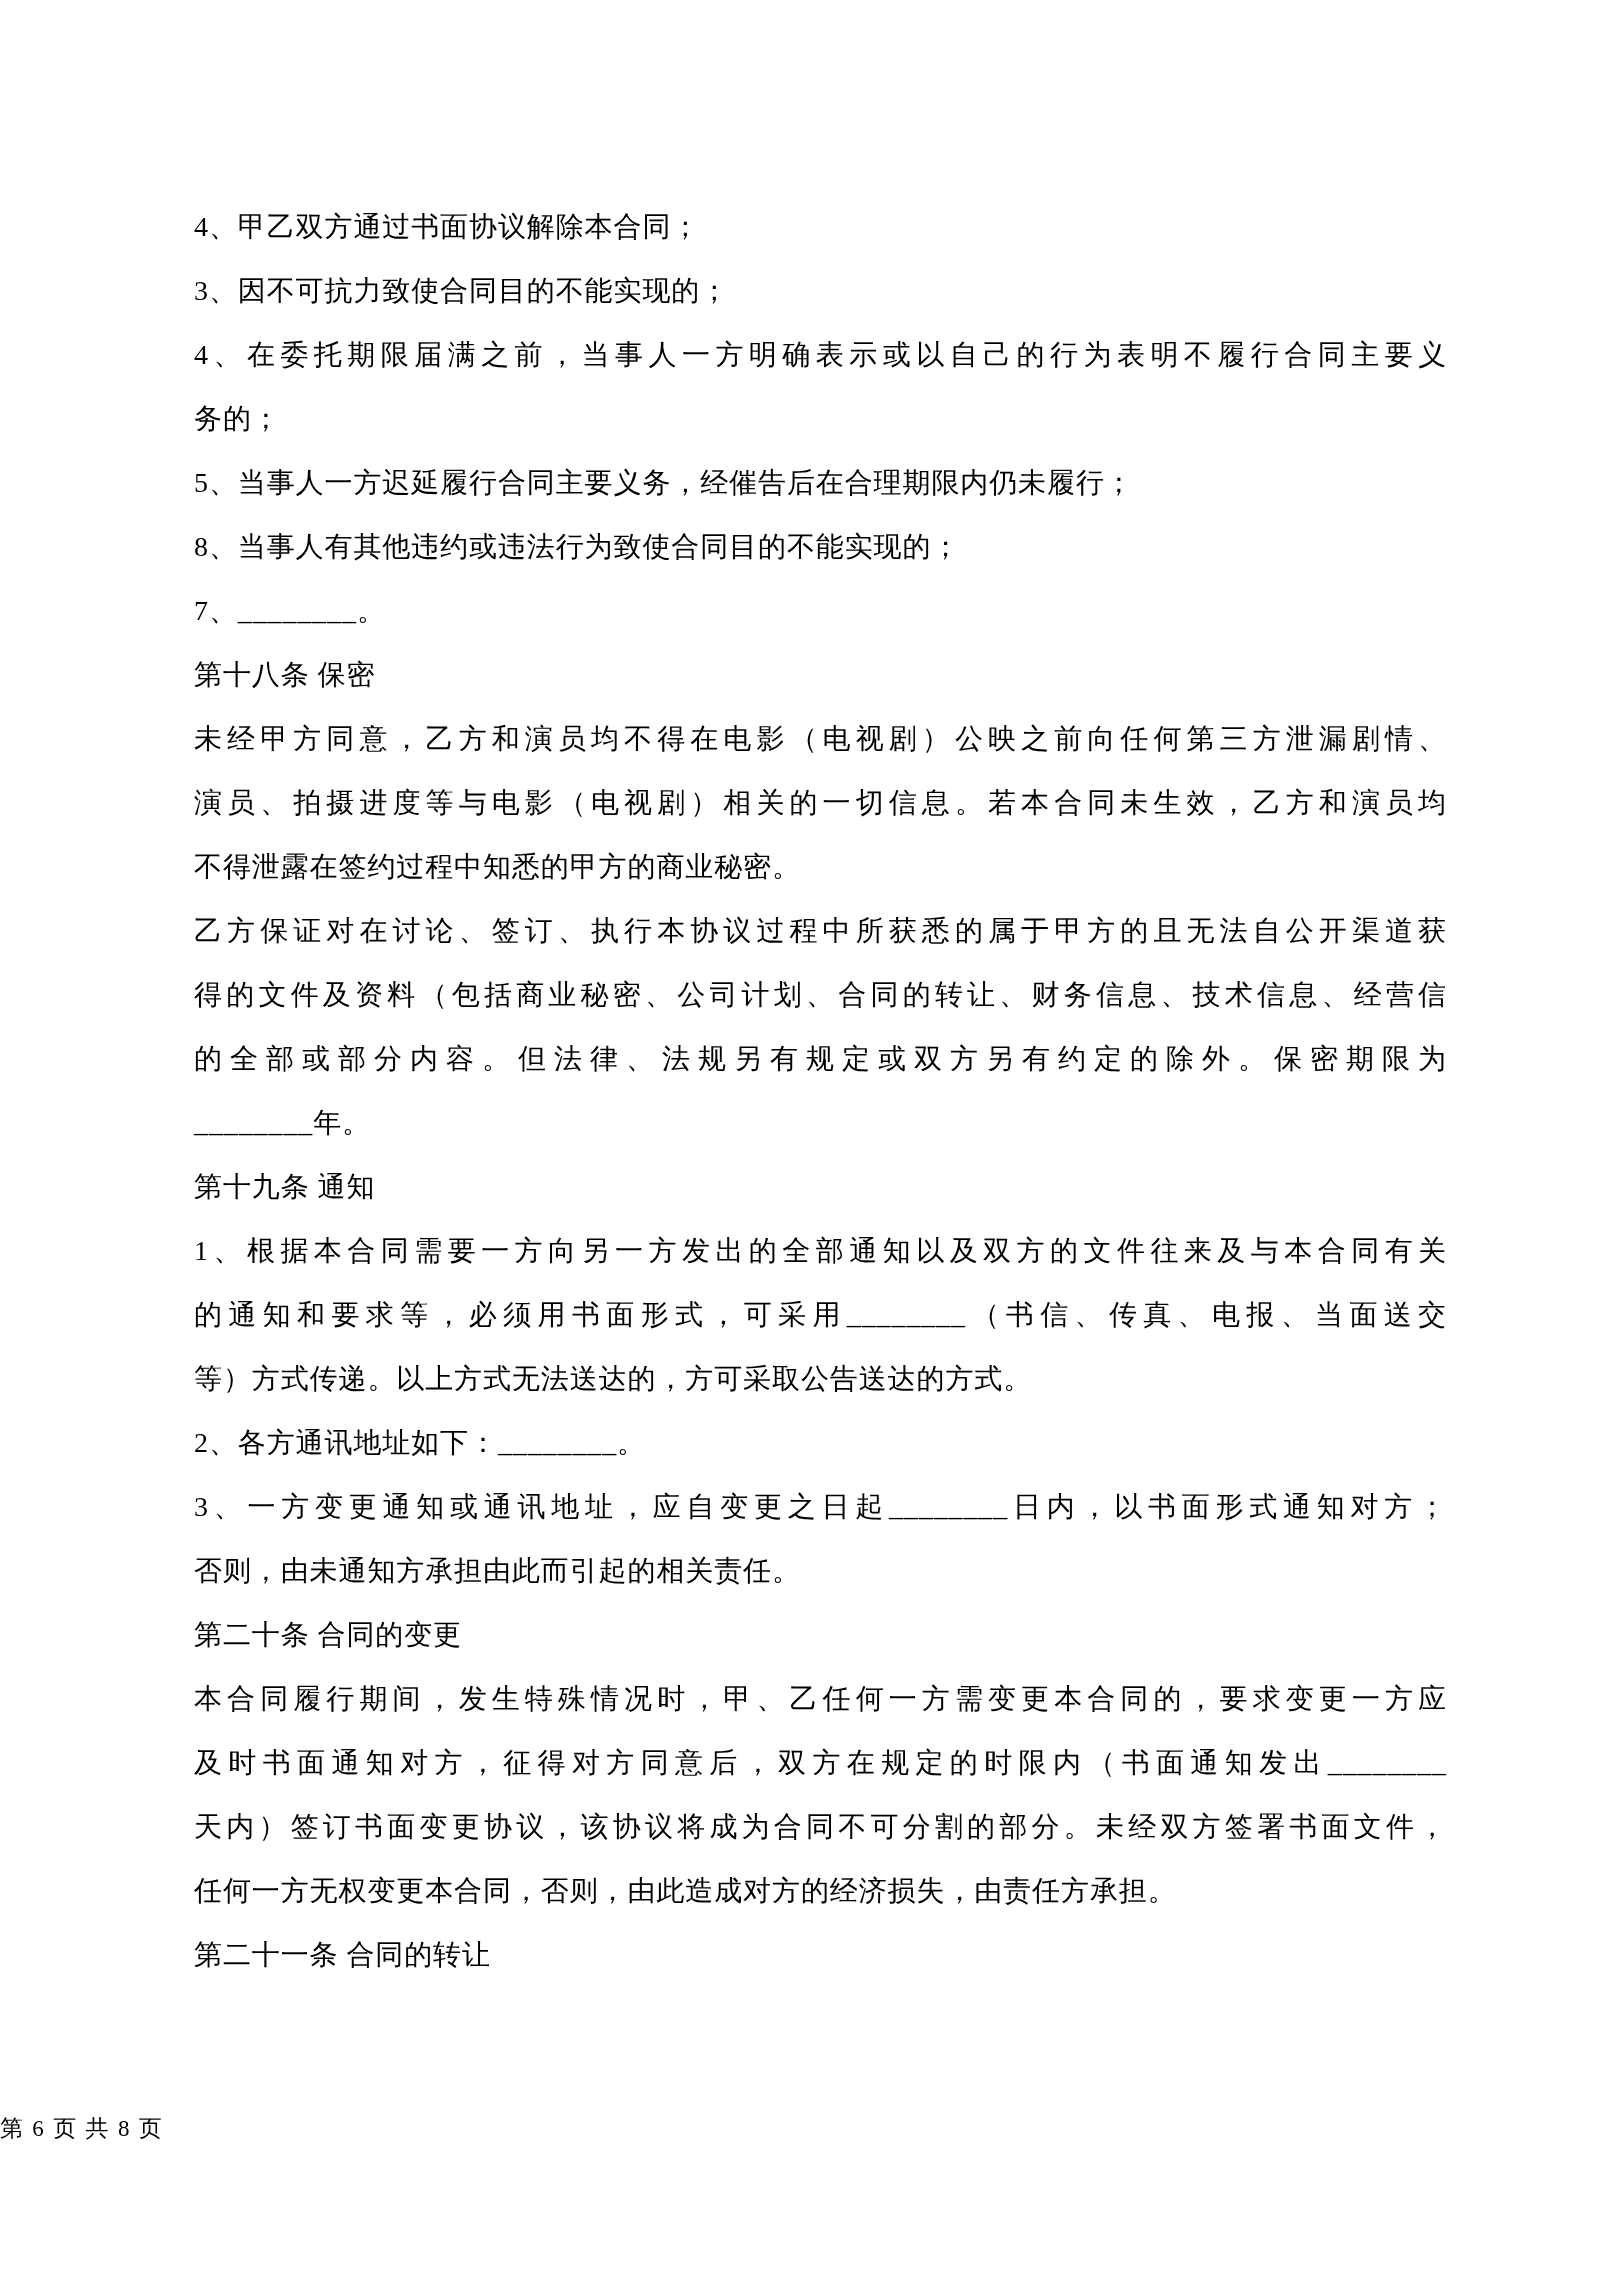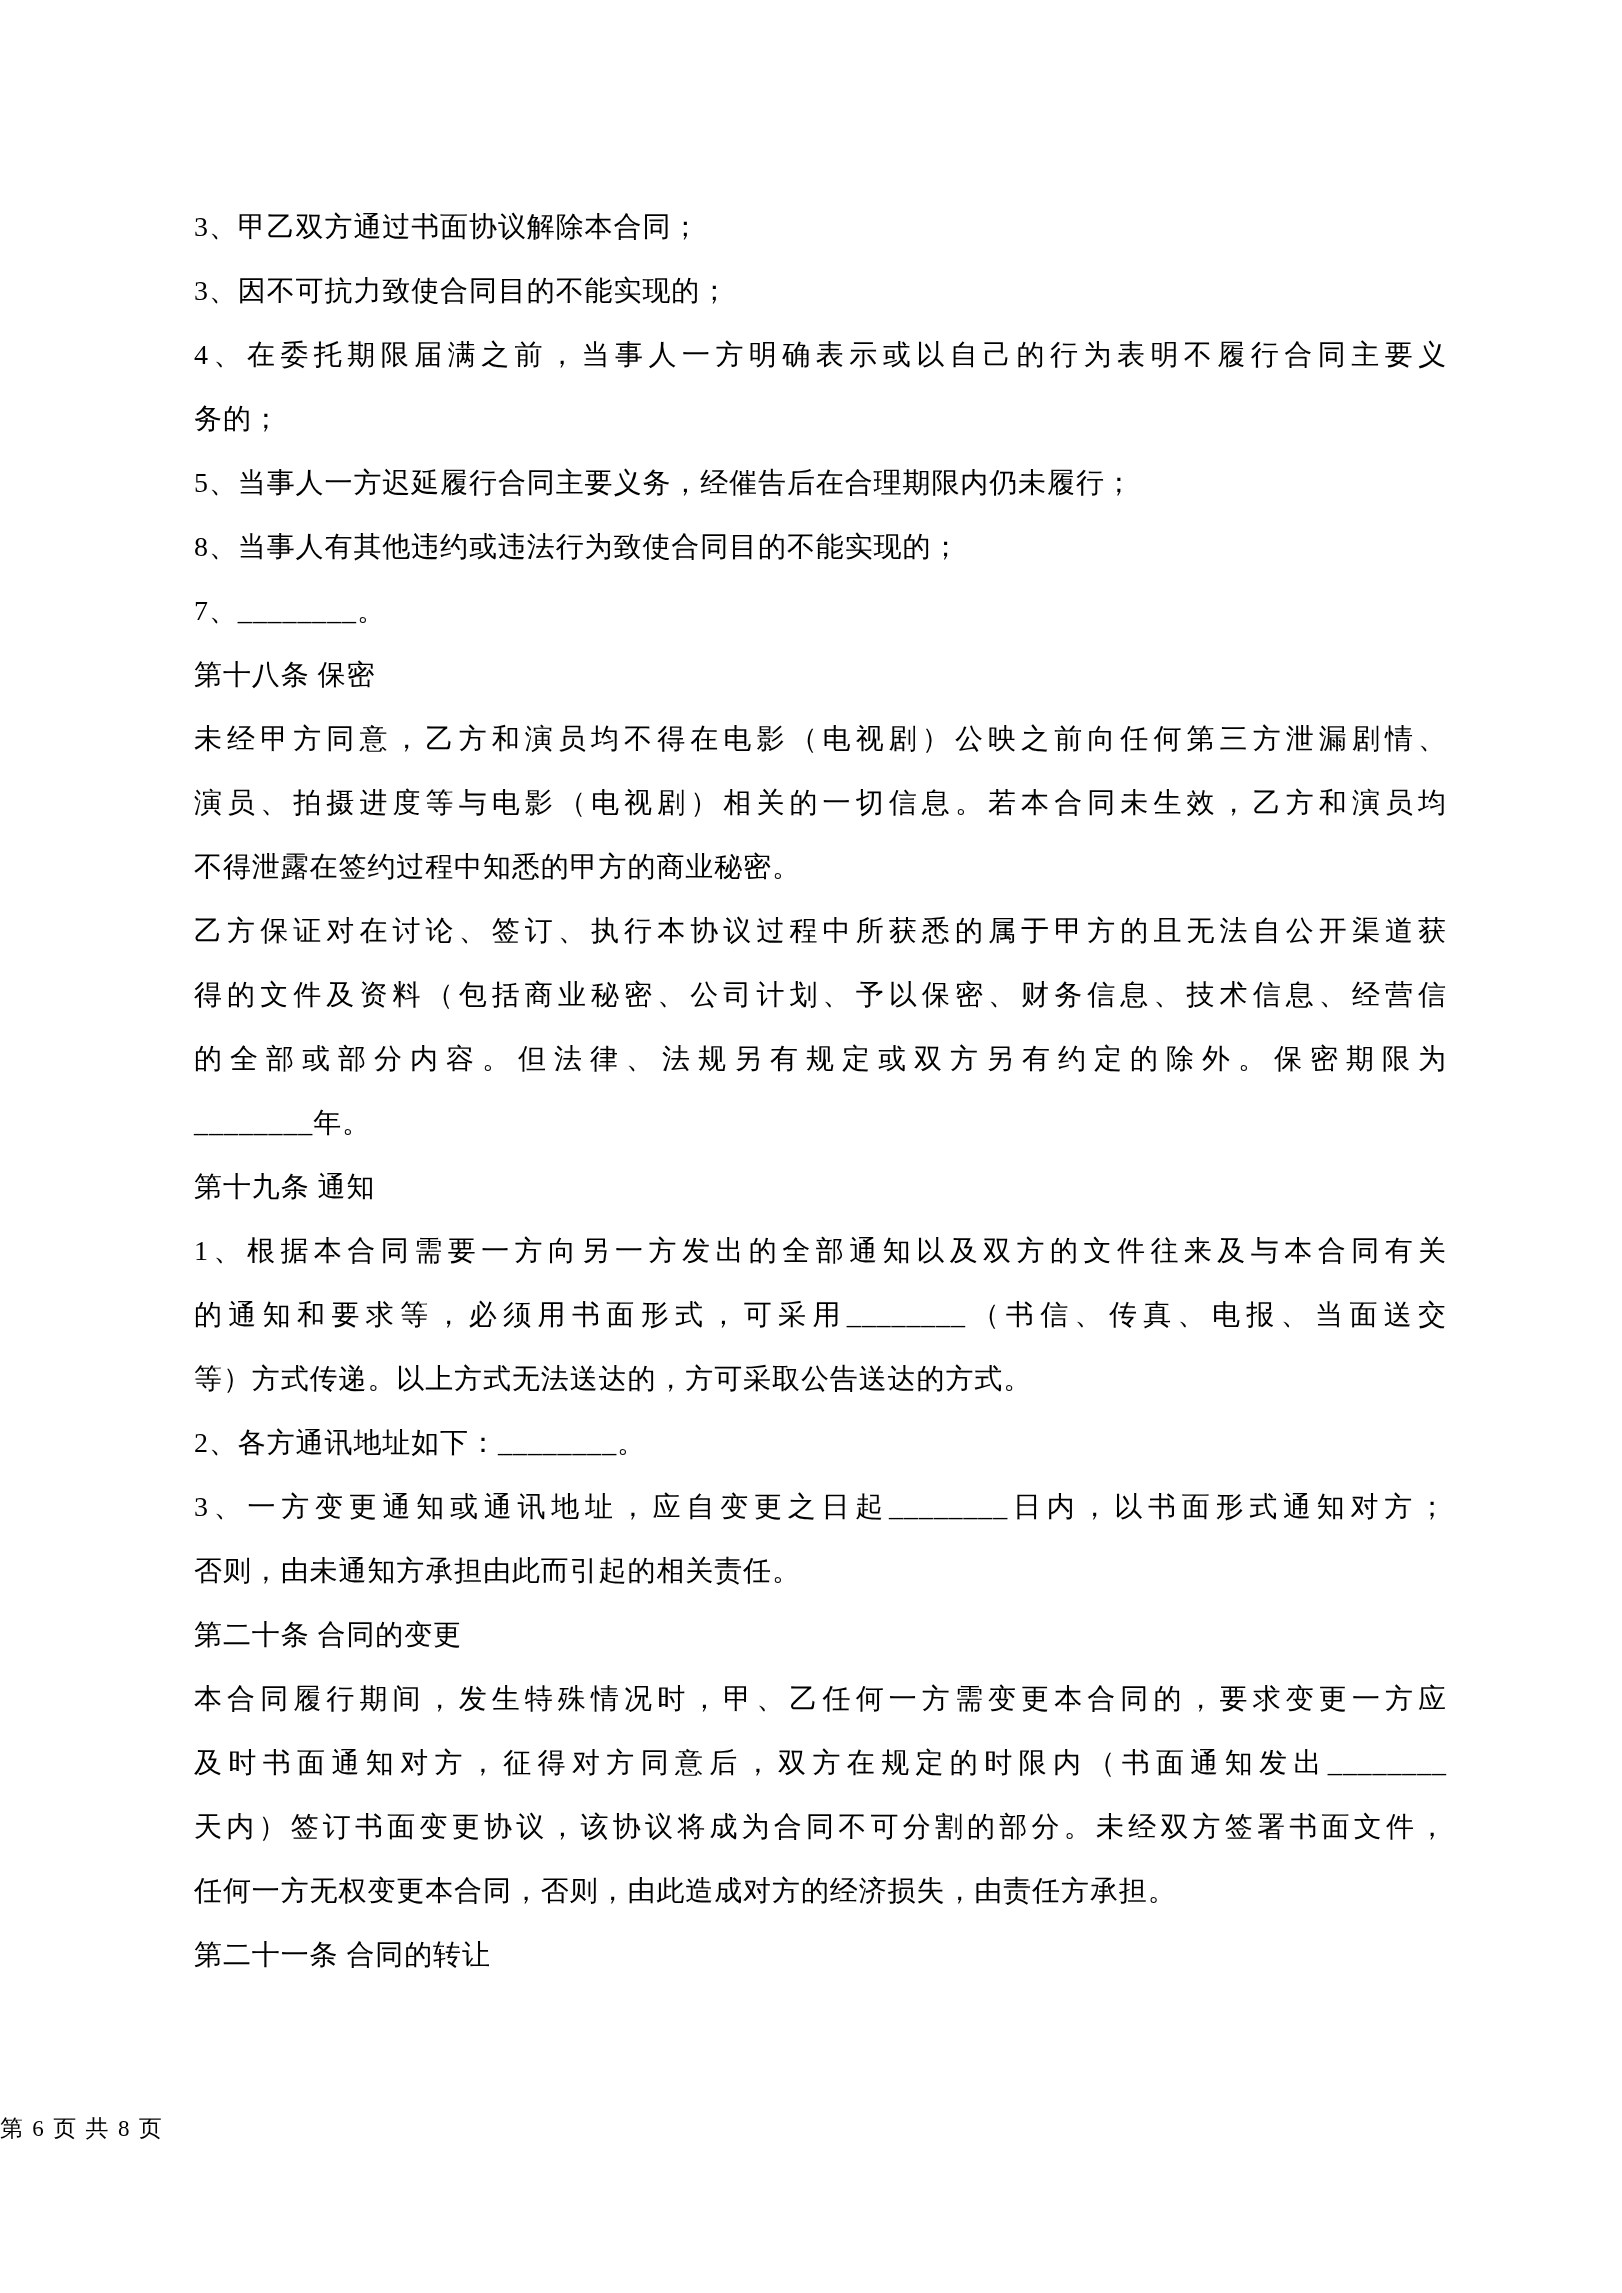--- a/index.html
+++ b/index.html
@@ -44,33 +44,33 @@
     line-height: 36px;
     letter-spacing: 1.8px;
     color: #000000;
   }
 </style>
 </head>
 <body>
 
 <div class="page">
   <div class="content">
-    <div class="line">3、甲乙双方通过书面协议解除本合同；</div>
+    <div class="line">4、甲乙双方通过书面协议解除本合同；</div>
     <div class="line">3、因不可抗力致使合同目的不能实现的；</div>
     <div class="line j">4、在委托期限届满之前，当事人一方明确表示或以自己的行为表明不履行合同主要义</div>
     <div class="line">务的；</div>
     <div class="line">5、当事人一方迟延履行合同主要义务，经催告后在合理期限内仍未履行；</div>
     <div class="line">8、当事人有其他违约或违法行为致使合同目的不能实现的；</div>
     <div class="line">7、________。</div>
     <div class="line">第十八条 保密</div>
     <div class="line j">未经甲方同意，乙方和演员均不得在电影（电视剧）公映之前向任何第三方泄漏剧情、</div>
     <div class="line j">演员、拍摄进度等与电影（电视剧）相关的一切信息。若本合同未生效，乙方和演员均</div>
     <div class="line">不得泄露在签约过程中知悉的甲方的商业秘密。</div>
     <div class="line j">乙方保证对在讨论、签订、执行本协议过程中所获悉的属于甲方的且无法自公开渠道获</div>
-    <div class="line j">得的文件及资料（包括商业秘密、公司计划、予以保密、财务信息、技术信息、经营信</div>
+    <div class="line j">得的文件及资料（包括商业秘密、公司计划、合同的转让、财务信息、技术信息、经营信</div>
     <div class="line j">的全部或部分内容。但法律、法规另有规定或双方另有约定的除外。保密期限为</div>
     <div class="line">________年。</div>
     <div class="line">第十九条 通知</div>
     <div class="line j">1、根据本合同需要一方向另一方发出的全部通知以及双方的文件往来及与本合同有关</div>
     <div class="line j">的通知和要求等，必须用书面形式，可采用________（书信、传真、电报、当面送交</div>
     <div class="line">等）方式传递。以上方式无法送达的，方可采取公告送达的方式。</div>
     <div class="line">2、各方通讯地址如下：________。</div>
     <div class="line j">3、一方变更通知或通讯地址，应自变更之日起________日内，以书面形式通知对方；</div>
     <div class="line">否则，由未通知方承担由此而引起的相关责任。</div>
     <div class="line">第二十条 合同的变更</div>

